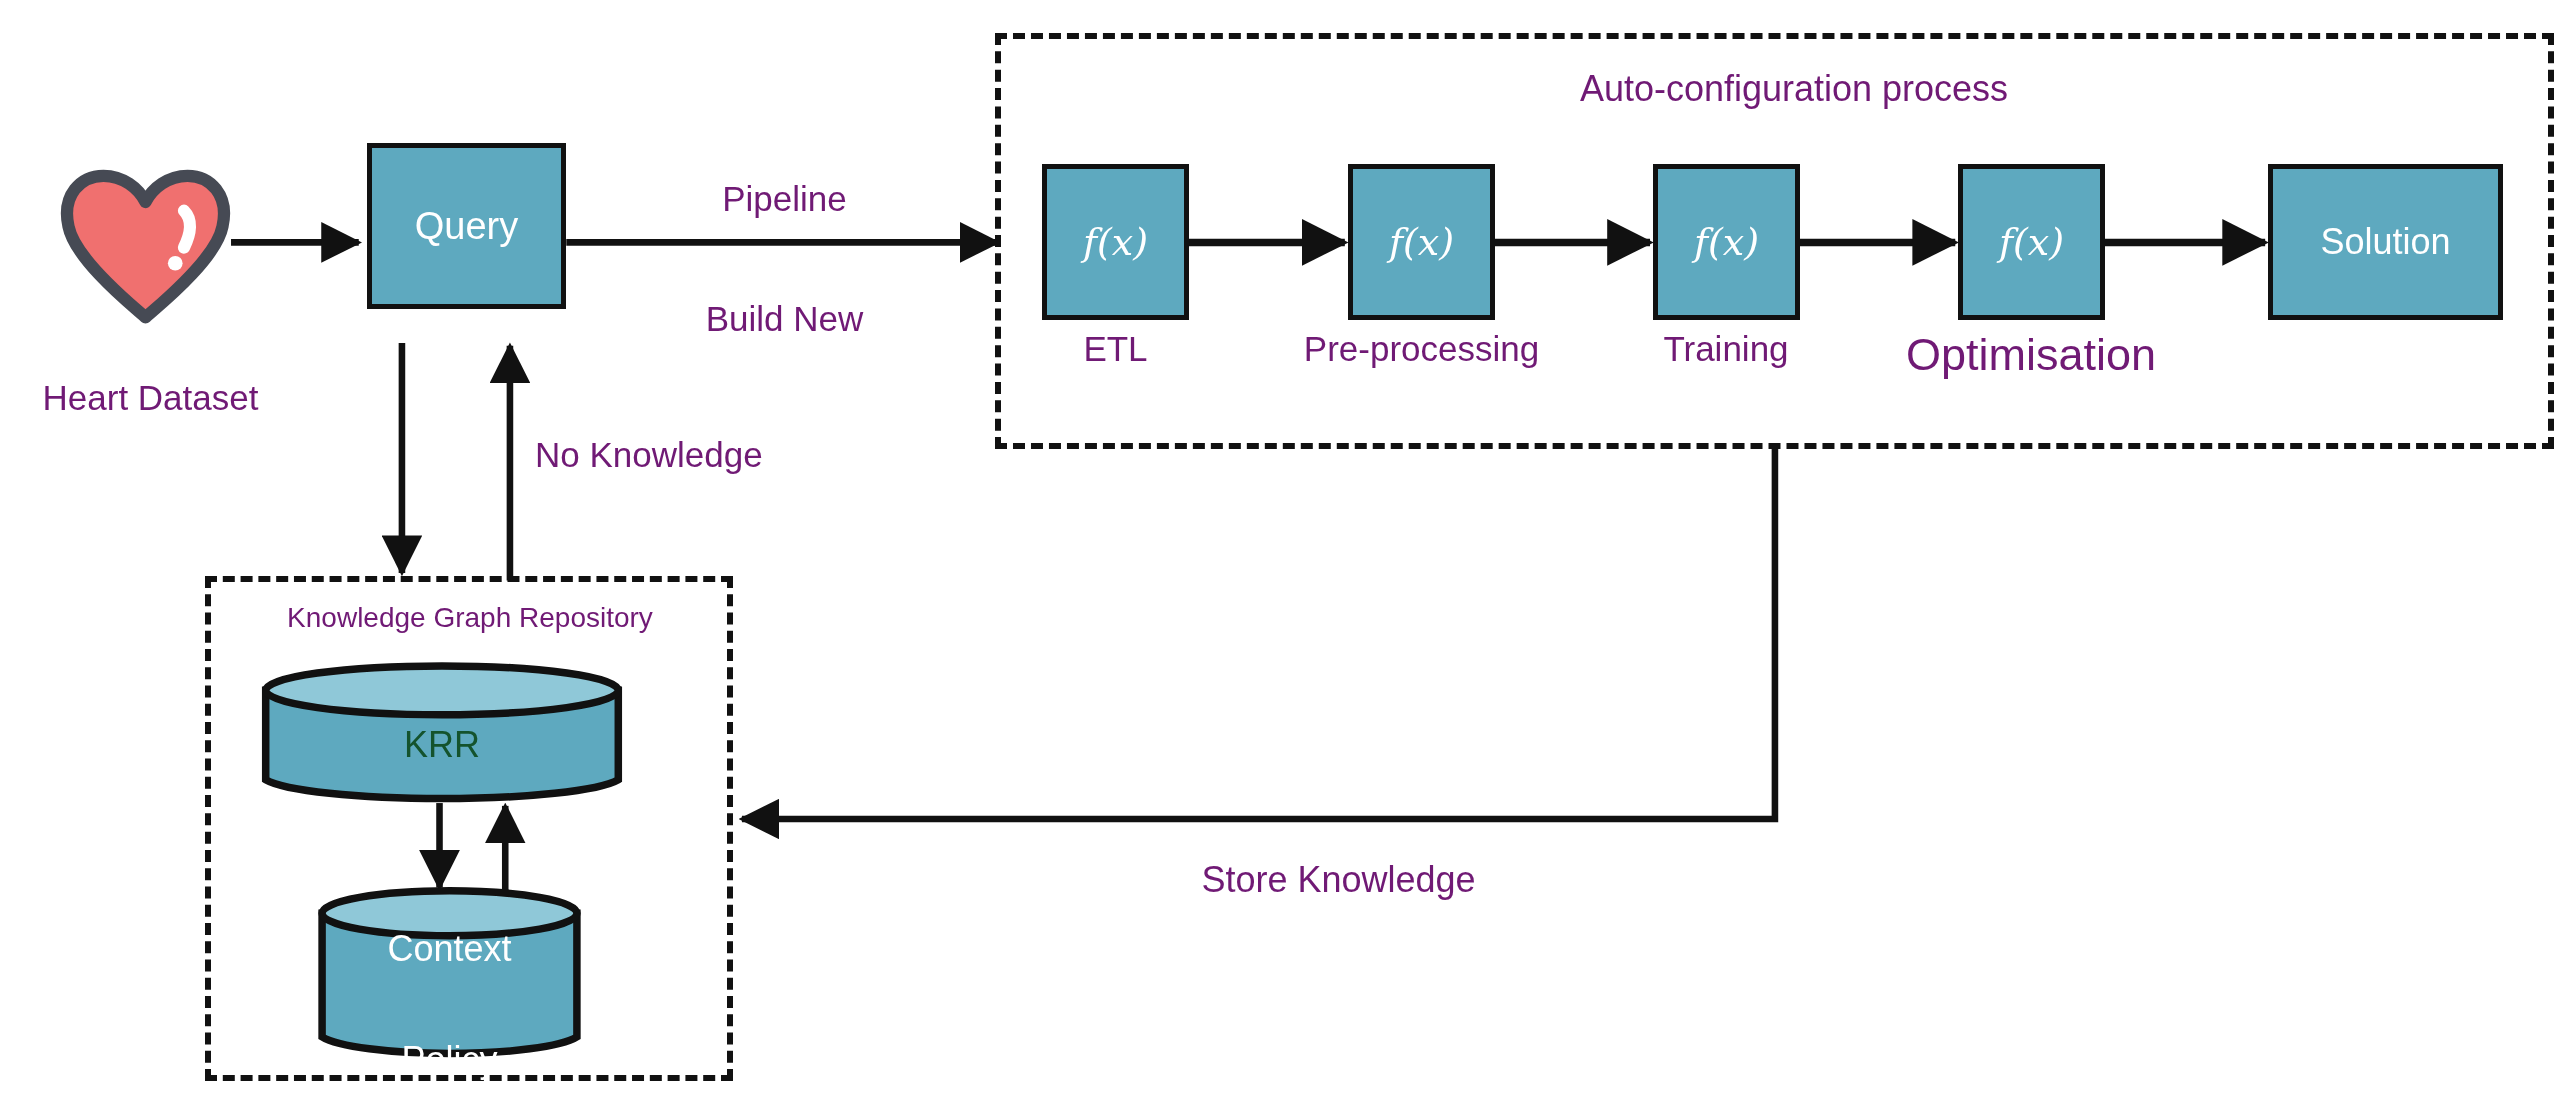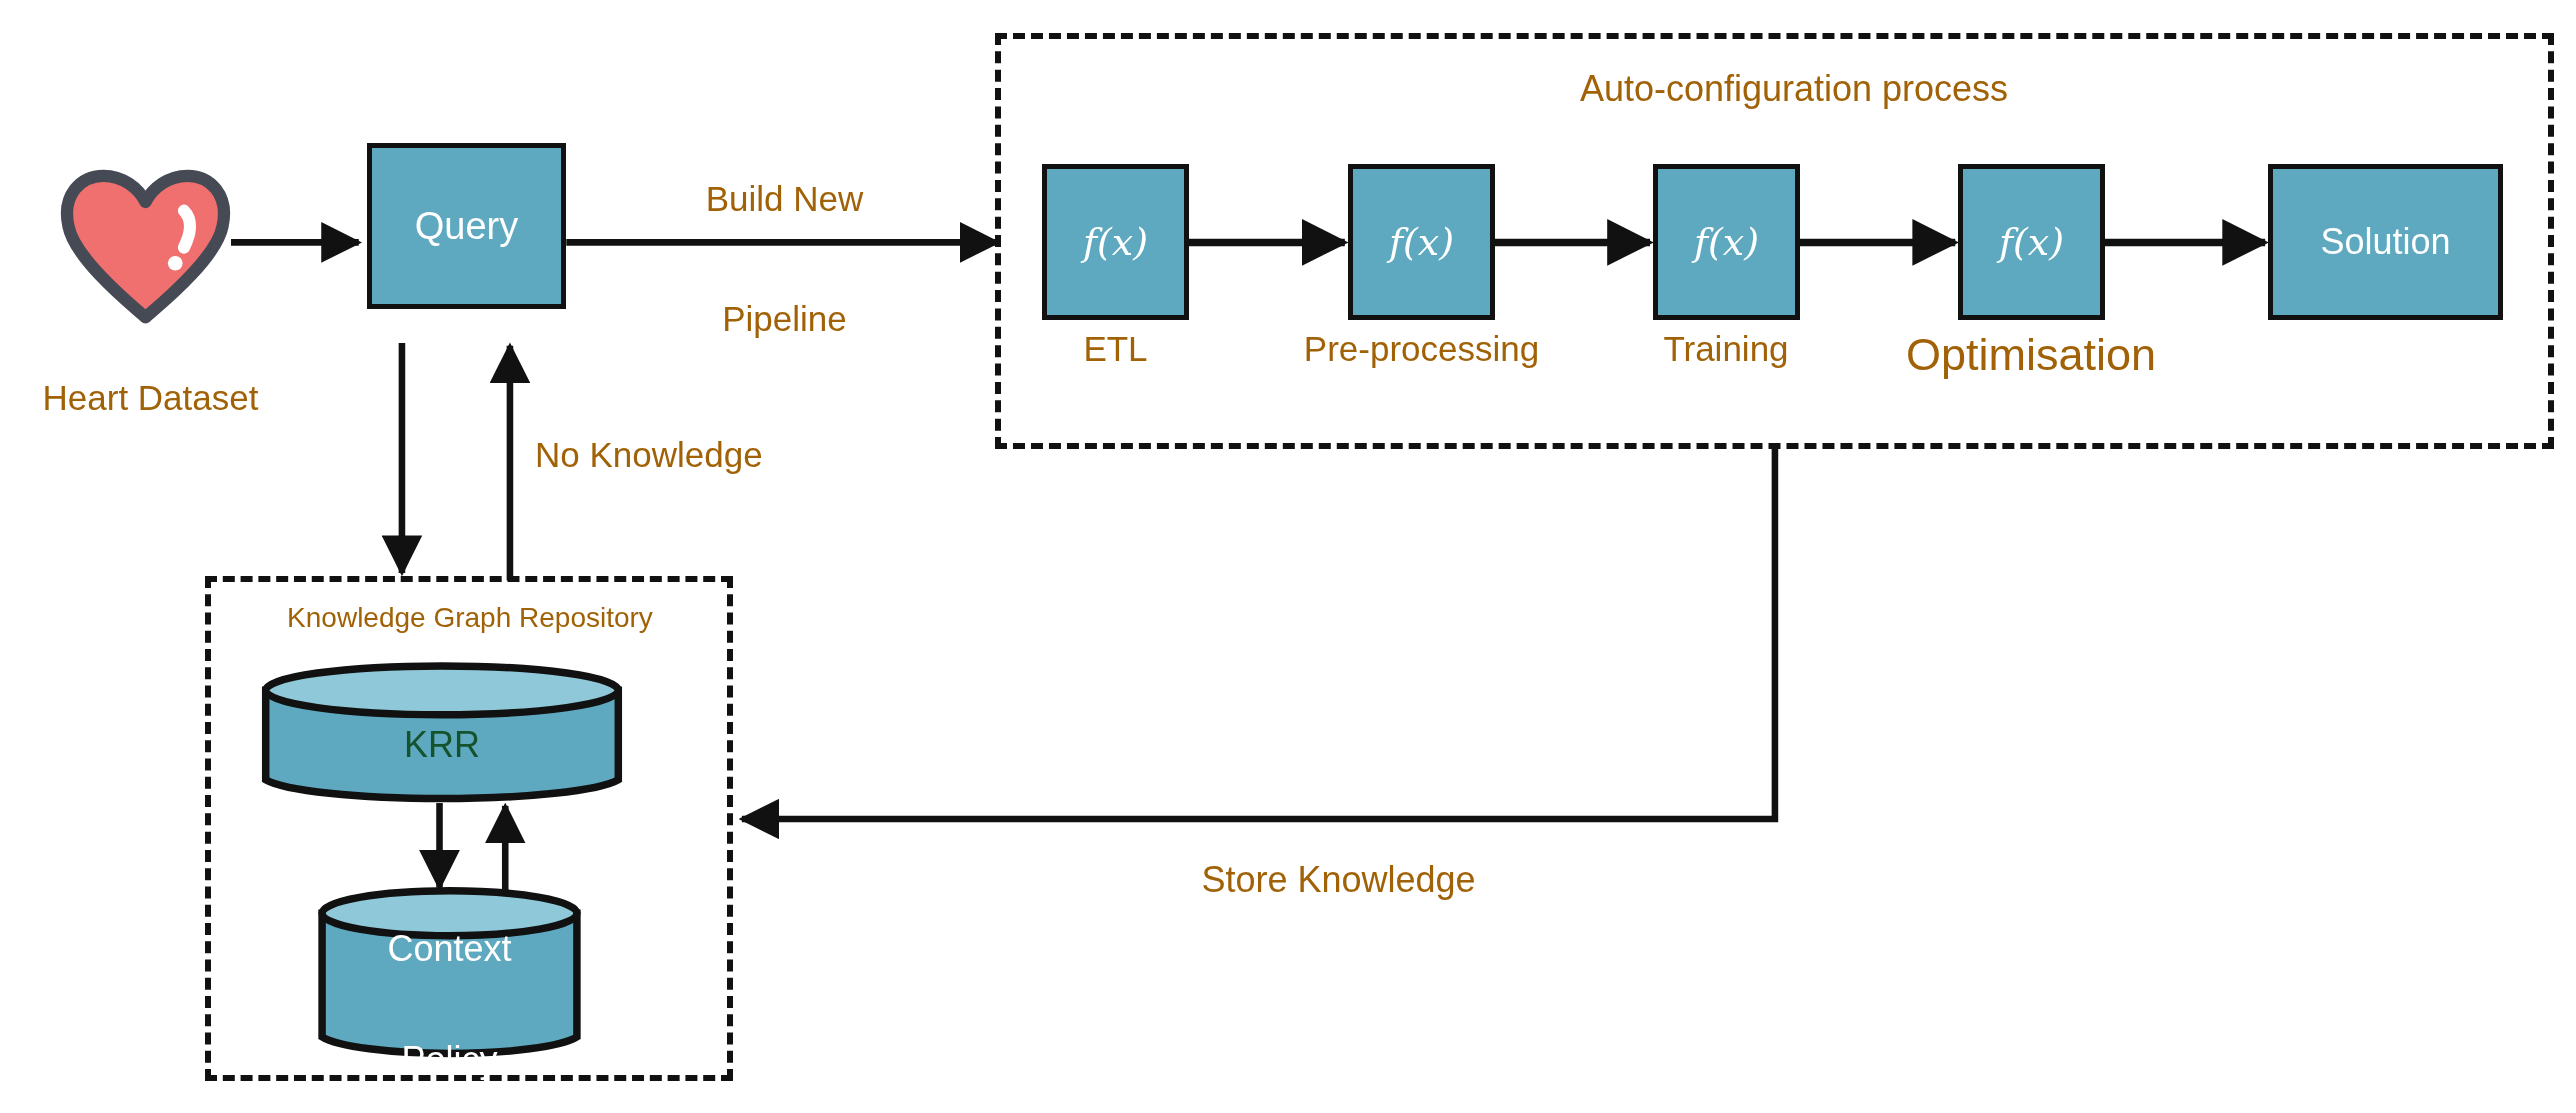--- a/index.html
+++ b/index.html
@@ -1,19 +1,19 @@
 <!DOCTYPE html>
 <html style="font-size:15px"><head>
 <meta charset="utf-8">
 <style>
   html,body{margin:0;padding:0;background:#ffffff;}
   body{width:2576px;height:1114px;position:relative;overflow:hidden;
        font-family:"Liberation Sans",sans-serif;color:#111111;}
   #canvas{position:absolute;left:0;top:0;width:2576px;height:1114px;}
-  .lbl{position:absolute;white-space:pre;line-height:1.15;color:#a16207;}
+  .lbl{position:absolute;white-space:pre;line-height:1.15;color:#701a75;}
   .center{text-align:center;}
   .node{position:absolute;box-sizing:border-box;background:#5EA9BF;
         border:5.6px solid #111111;display:flex;align-items:center;
         justify-content:center;color:#ffffff;text-align:center;}
   .fx{font-family:"DejaVu Serif",serif;font-style:italic;}
   .dashbox{position:absolute;box-sizing:border-box;
            border:6.6px dashed #111111;background:transparent;}
 </style>
 </head>
 <body>
@@ -54,22 +54,22 @@
       <circle cx="67" cy="55" r="4.2" fill="#FFFFFF"></circle>
     </svg>
   </div>
   <div class="lbl center" style="left:0px;top:350px;width:301px;font-size:35px;margin-top:28px;">Heart Dataset</div>
 
   <div class="node" style="left:367px;top:143px;width:199px;height:166px;font-size:38px;">
     <span>Query</span>
   </div>
 
   <div class="lbl center" style="left:620px;top:98px;width:329px;font-size:35px;">
+    <div>Pipeline</div>
     <div>Build New</div>
-    <div>Pipeline</div>
   </div>
 
   <div class="lbl" style="left:535px;top:435px;font-size:35px;">No Knowledge</div>
 
   <div class="lbl center" style="left:1085px;top:859px;width:507px;font-size:36px;">Store Knowledge</div>
 
   <div class="dashbox" style="left:995px;top:33px;width:1559px;height:416px;"></div>
   <div class="lbl center" style="left:1503px;top:68px;width:582px;font-size:36px;">Auto-configuration process</div>
 
   <div class="node fx" style="left:1042px;top:164px;width:147px;height:156px;font-size:38px;">

